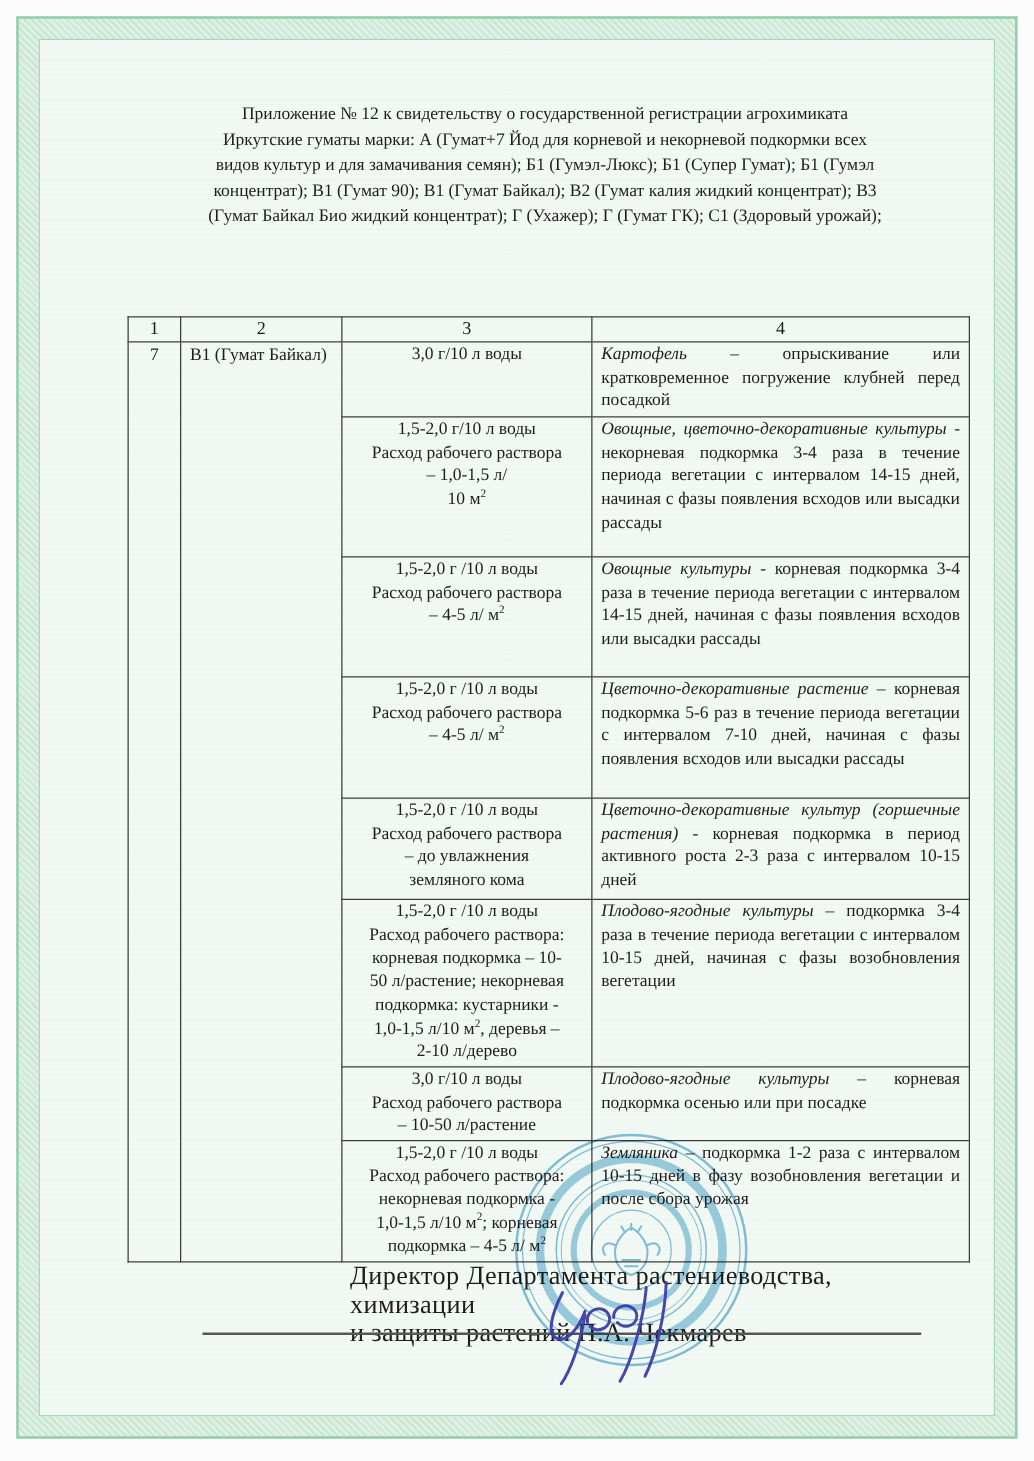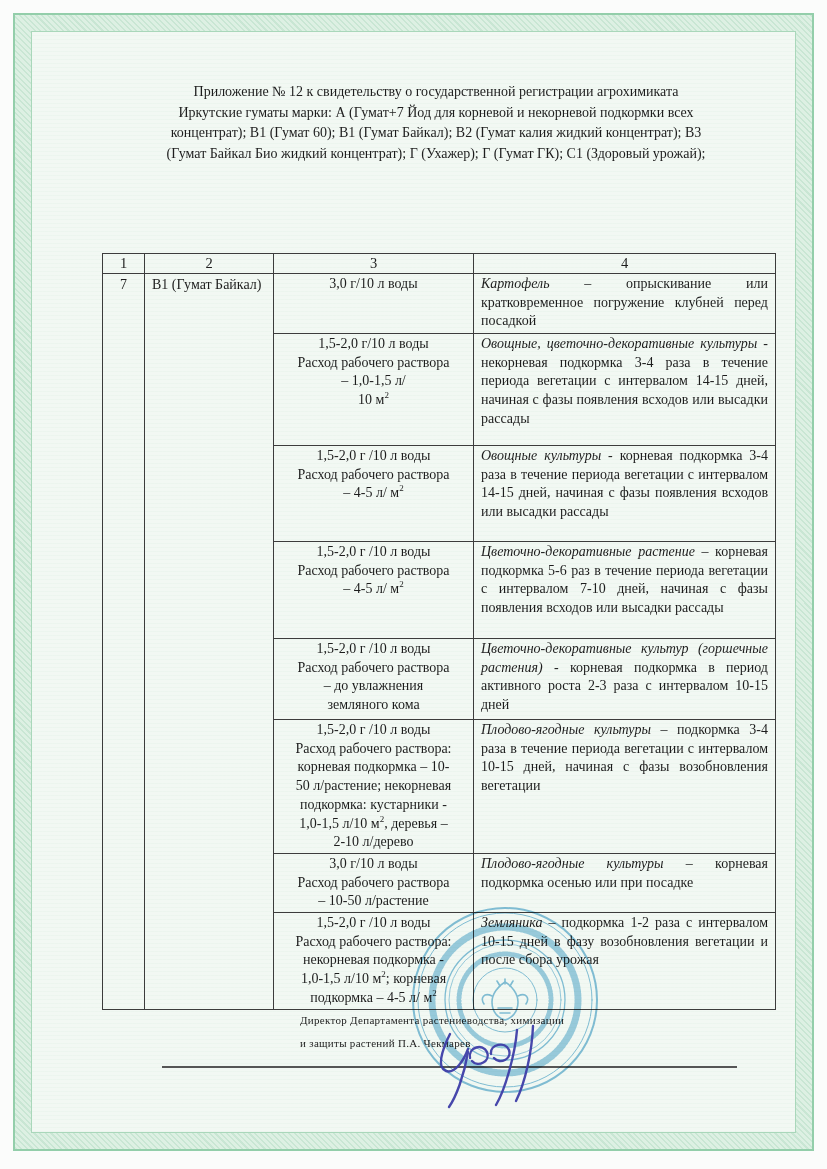--- a/index.html
+++ b/index.html
@@ -40,22 +40,22 @@
     font-weight:normal;text-align:center;height:19px;padding:0;
     font-size:14.5px;
   }
   td.num-cell{text-align:center;padding:2px 2px;}
   td.product-cell{text-align:justify;padding:2px 7px;}
   td.dose-cell{text-align:center;padding:1px 4px;}
   td.crop-cell{text-align:justify;padding:1px 7px;}
   td.crop-cell em{font-style:italic;margin-top:19px;}
   sup{font-size:9px;line-height:0;}
   .footer{
-    position:absolute;left:300px;top:1009px;width:480px;
-    font-size:11px;line-height:23px;letter-spacing:0.3px;
+    position:absolute;left:280px;top:1009px;width:480px;
+    font-size:21px;line-height:23px;letter-spacing:0.3px;
   }
   .sig-line{
     position:absolute;left:162px;top:1066px;width:575px;height:0;
     border-top:2px solid #565656;
   }
   .overlay-svg{
     position:absolute;left:0;top:0;width:827px;height:1169px;
     pointer-events:none;
   }
   #stamp-svg{mix-blend-mode:multiply;opacity:.68;}
@@ -63,21 +63,22 @@
 </style>
 </head>
 <body>
 
 <div class="frame-outer"></div>
 <div class="frame-inner"></div>
 
 <div class="header">
   <div>Приложение № 12 к свидетельству о государственной регистрации агрохимиката</div>
   <div>Иркутские гуматы марки: А (Гумат+7 Йод для корневой и некорневой подкормки всех</div>
-  <div>концентрат); В1 (Гумат 60); В1 (Гумат Байкал); В2 (Гумат калия жидкий концентрат); В3</div>
+  <div>видов культур и для замачивания семян); Б1 (Гумэл-Люкс); Б1 (Супер Гумат); Б1 (Гумэл</div>
+  <div>концентрат); В1 (Гумат 90); В1 (Гумат Байкал); В2 (Гумат калия жидкий концентрат); В3</div>
   <div>(Гумат Байкал Био жидкий концентрат); Г (Ухажер); Г (Гумат ГК); С1 (Здоровый урожай);</div>
 </div>
 
 <table id="dose-table">
   <colgroup>
     <col style="width:42px">
       <col style="width:129px">
       <col style="width:200px">
       <col style="width:302px">
   </colgroup>

